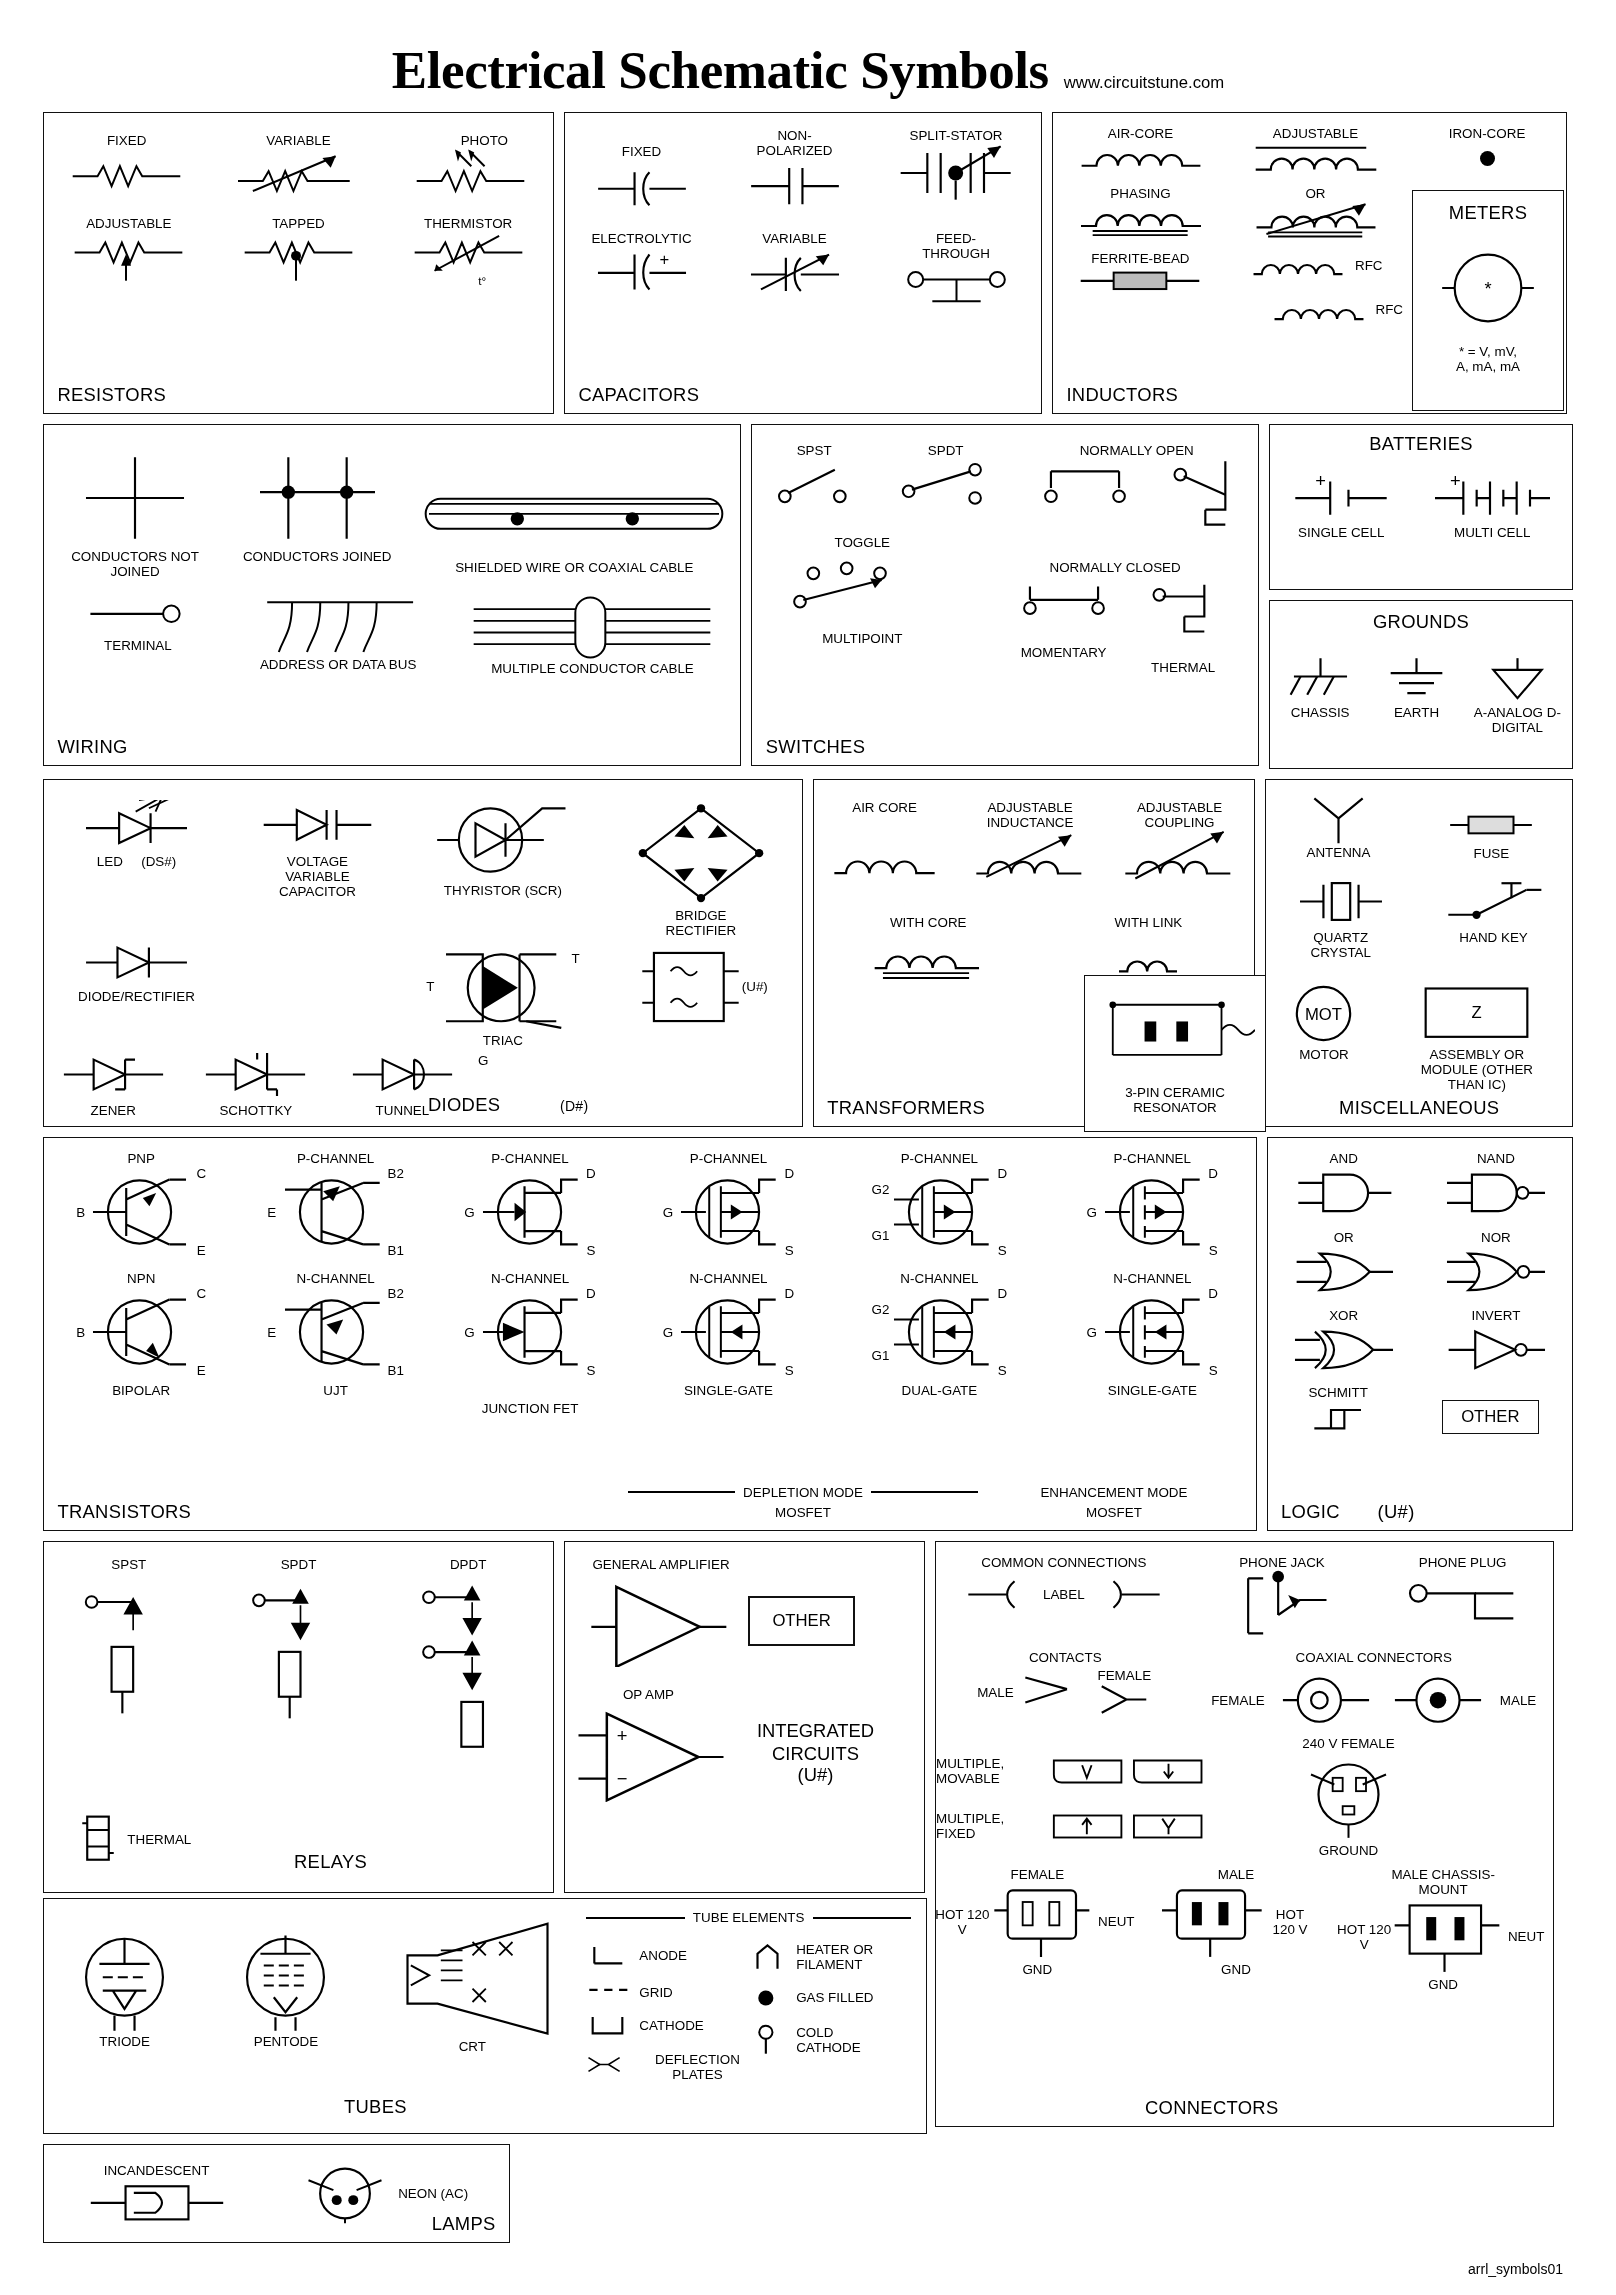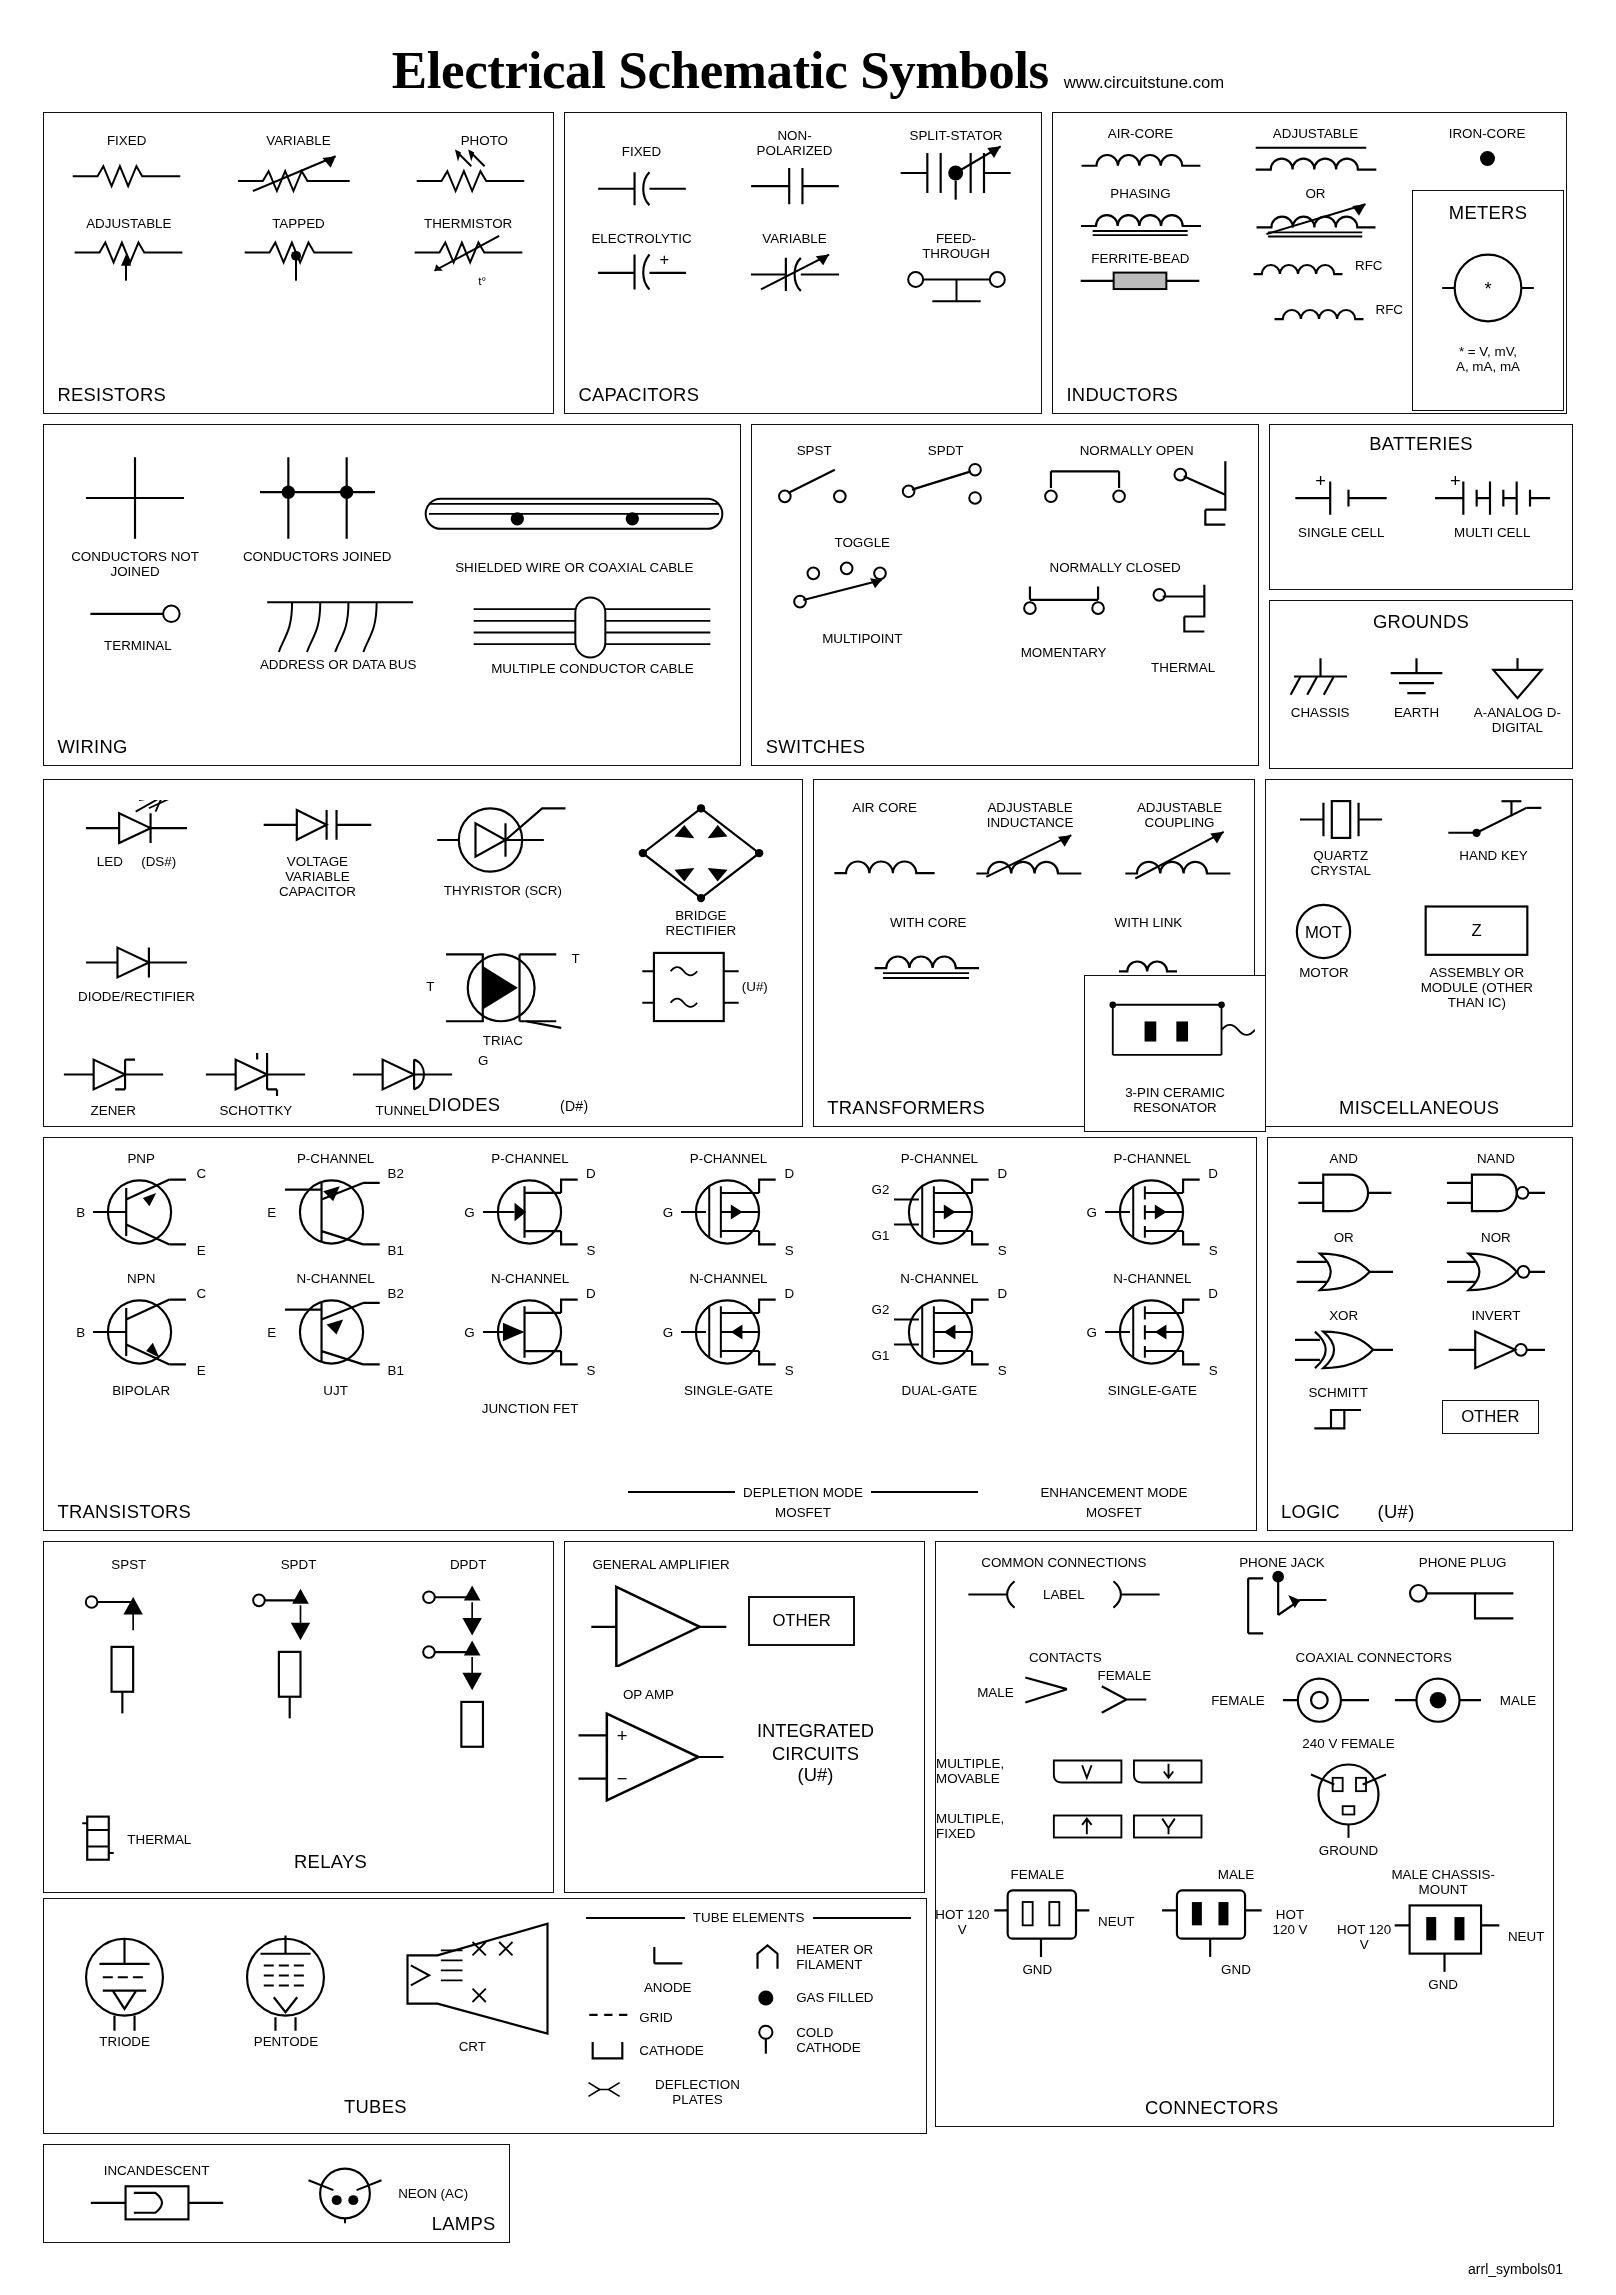--- a/index.html
+++ b/index.html
@@ -587,20 +587,35 @@
             <rect x="96" y="40" width="14" height="24" fill="#000"></rect>
             <circle cx="20" cy="20" r="4" fill="#000"></circle>
               <circle cx="150" cy="20" r="4" fill="#000"></circle>
             <path d="M150 50 q10 -12 20 0 q10 12 20 0" fill="none" stroke="#000" stroke-width="2.2"></path>
           </svg>
           <div class="lbl" style="margin-top:5px;">3-PIN CERAMIC RESONATOR</div>
         </div>
       </div>
 
       <div class="box" style="width:313px;height:346px;">
+        <div class="cols" style="padding-top:15px;">
+          <div class="cell" style="flex-direction:column;">
+            <svg width="75" height="50" viewBox="0 0 90 60">
+              <path d="M45 58 V28 M45 28 L16 4 M45 28 L74 4" fill="none" stroke="#000" stroke-width="2.6"></path>
+            </svg>
+            <div class="lbl">ANTENNA</div>
+          </div>
+          <div class="cell" style="padding-top:15px;">
+            <svg width="92" height="30" viewBox="0 0 110 36">
+              <path d="M6 18 H28 M82 18 H104" stroke="#000" stroke-width="2.6"></path>
+              <rect x="28" y="8" width="54" height="20" fill="#ddd" stroke="#000" stroke-width="2.4"></rect>
+            </svg>
+            <div class="lbl" style="margin-top:6.7px;">FUSE</div>
+          </div>
+        </div>
 
         <div class="cols" style="padding-top:16.7px;">
           <div class="cell">
             <svg width="92" height="47" viewBox="0 0 110 56">
               <path d="M6 28 H34 M34 8 V48 M76 8 V48 M76 28 H104" stroke="#000" stroke-width="2.6"></path>
               <rect x="44" y="6" width="22" height="44" fill="none" stroke="#000" stroke-width="2.6"></rect>
             </svg>
             <div class="lbl" style="margin-top:5px;width:100px;">QUARTZ CRYSTAL</div>
           </div>
           <div class="cell">
@@ -1221,21 +1236,21 @@
           </div>
 
           <div style="flex:1;padding:11.7px 15px 0 8.3px;">
             <div style="display:flex;align-items:center;gap:8.3px;">
               <div style="flex:1;height:1.7px;background:#000;"></div>
               <div class="lbl">TUBE ELEMENTS</div>
               <div style="flex:1;height:1.7px;background:#000;"></div>
             </div>
             <div style="display:flex;margin-top:8.3px;">
               <div style="flex:1;">
-                <div style="display:flex;align-items:center;gap:10px;margin:8.3px 0;flex-direction:column;">
+                <div style="display:flex;align-items:center;gap:10px;margin:8.3px 0;">
                   <svg width="43" height="28" viewBox="0 0 52 34">
                       <path d="M10 6 V26 M10 26 H44" fill="none" stroke="#000" stroke-width="2.6"></path>
                     </svg>
                   <div class="lbl">ANODE</div>
                 </div>
                 <div style="display:flex;align-items:flex-end;gap:10px;margin:8.3px 0;">
                   <svg width="43" height="22" viewBox="0 0 52 26">
                       <path d="M4 14 H14 M22 14 H32 M40 14 H50" stroke="#000" stroke-width="2.6"></path>
                     </svg>
                   <div class="lbl">GRID</div>

